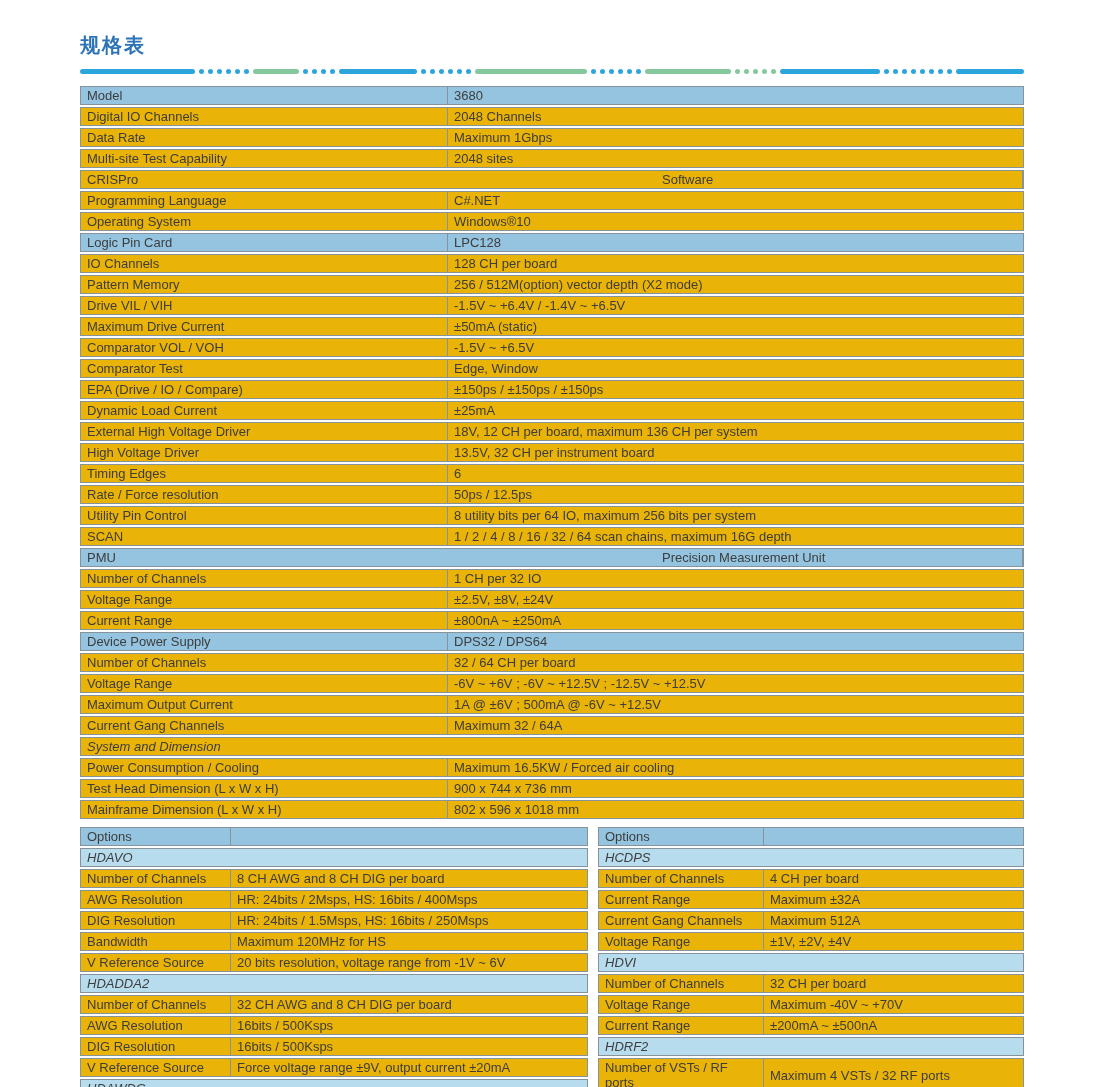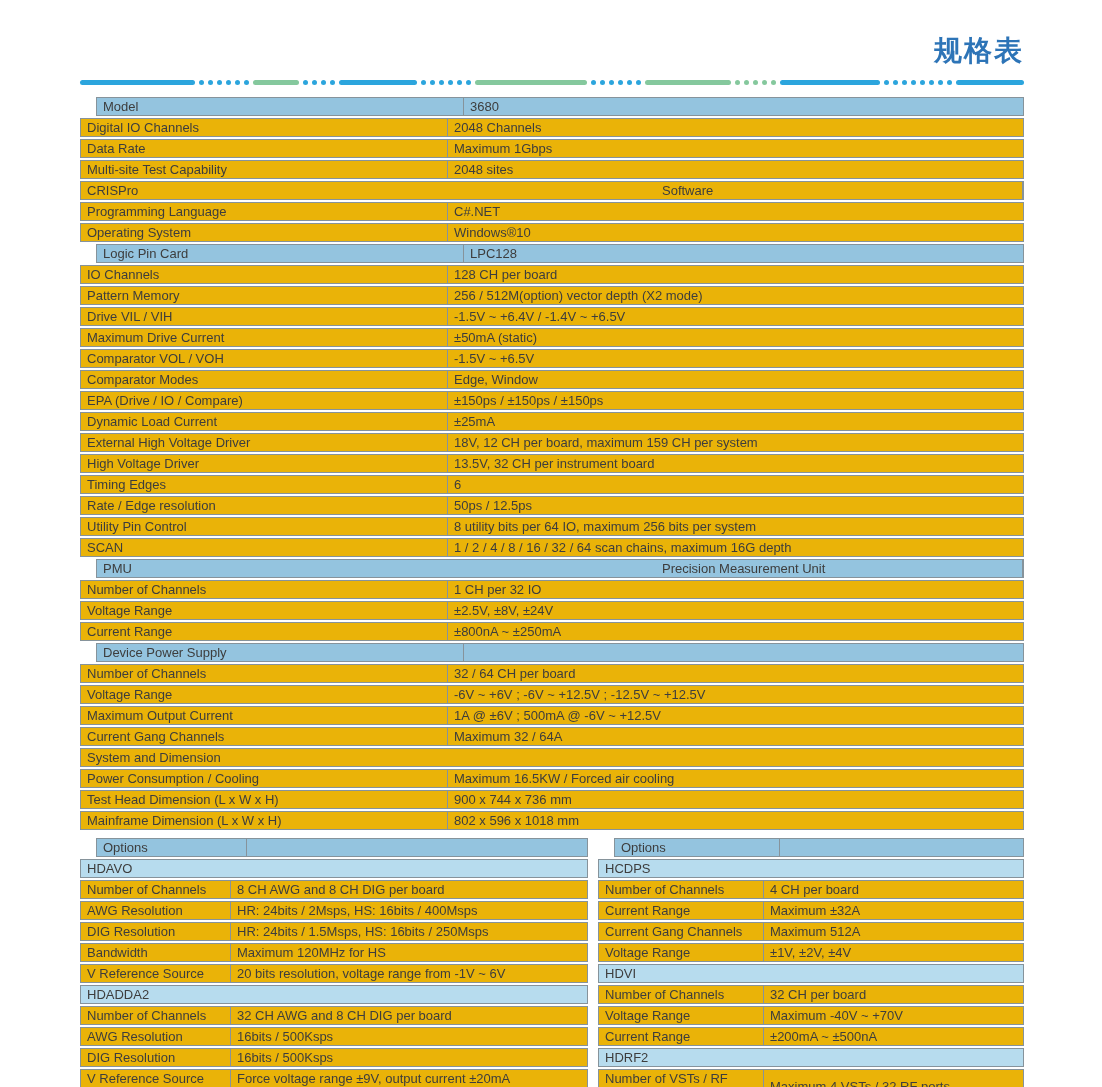--- a/index.html
+++ b/index.html
@@ -5,47 +5,46 @@
   html,body { margin:0; padding:0; }
   body {
     width:1102px; height:1087px; background:#ffffff; overflow:hidden;
     font-family:"Liberation Sans","DejaVu Sans",sans-serif;
     color:#3d3d3d;
     -webkit-font-smoothing:antialiased;
   }
   .content { margin-left:80px; width:944px; padding-top:32px; }
 
   .page-title {
-    color:#2d74b7; font-size:28px; font-weight:bold; letter-spacing:2px;
+    color:#2d74b7; font-size:20px; font-weight:bold; letter-spacing:2px;
     font-family:"DejaVu Sans","Liberation Sans",sans-serif;
-    text-align:right;
   }
 
   .divider { display:flex; align-items:center; gap:4px; height:6px; margin-top:9px; margin-bottom:12px; }
   .divider span { flex:none; }
   .dash { height:5px; border-radius:3px; }
   .dot  { width:5px; height:5px; border-radius:50%; }
   .b { background:#2ca5dd; }
   .g { background:#85c89d; }
 
   .spec-table { width:100%; }
   .row {
     display:flex; align-items:stretch; box-sizing:border-box;
     background:#eab308; border:1px solid #86939b; margin-bottom:2px;
     min-height:19px;
   }
-  .row.header    { background:#94c4df;margin-left:16px; }
+  .row.header    { background:#94c4df; }
   .row.subheader { background:#b7dcee; }
   .cell {
     box-sizing:border-box; padding:1px 6px; display:flex; align-items:center;
     font-size:13px; line-height:15px;
   }
   .label-cell { flex:none; border-right:1px solid #86939b; }
   .value-cell { flex:1 1 auto; }
-  .full-cell  { flex:1 1 auto; }
+  .full-cell  { flex:1 1 auto;font-style:italic; }
 
   #main-table .label-cell { width:367px; }
   .options-wrap { display:flex; gap:10px; margin-top:8px; }
   #options-left  { width:508px; flex:none; }
   #options-right { width:426px; flex:none; }
   #options-left  .label-cell { width:150px; }
   #options-right .label-cell { width:165px; }
 </style>
 </head>
 <body>
@@ -146,45 +145,45 @@
       </div>
       <div class="row data">
         <div class="cell label-cell">Maximum Drive Current</div>
         <div class="cell value-cell">±50mA (static)</div>
       </div>
       <div class="row data">
         <div class="cell label-cell">Comparator VOL / VOH</div>
         <div class="cell value-cell">-1.5V ~ +6.5V</div>
       </div>
       <div class="row data">
-        <div class="cell label-cell">Comparator Modes</div>
+        <div class="cell label-cell">Comparator Test</div>
         <div class="cell value-cell">Edge, Window</div>
       </div>
       <div class="row data">
         <div class="cell label-cell">EPA (Drive / IO / Compare)</div>
         <div class="cell value-cell">±150ps / ±150ps / ±150ps</div>
       </div>
       <div class="row data">
         <div class="cell label-cell">Dynamic Load Current</div>
         <div class="cell value-cell">±25mA</div>
       </div>
       <div class="row data">
         <div class="cell label-cell">External High Voltage Driver</div>
-        <div class="cell value-cell">18V, 12 CH per board, maximum 159 CH per system</div>
+        <div class="cell value-cell">18V, 12 CH per board, maximum 136 CH per system</div>
       </div>
       <div class="row data">
         <div class="cell label-cell">High Voltage Driver</div>
         <div class="cell value-cell">13.5V, 32 CH per instrument board</div>
       </div>
       <div class="row data">
         <div class="cell label-cell">Timing Edges</div>
         <div class="cell value-cell">6</div>
       </div>
       <div class="row data">
-        <div class="cell label-cell">Rate / Edge resolution</div>
+        <div class="cell label-cell">Rate / Force resolution</div>
         <div class="cell value-cell">50ps / 12.5ps</div>
       </div>
       <div class="row data">
         <div class="cell label-cell">Utility Pin Control</div>
         <div class="cell value-cell">8 utility bits per 64 IO, maximum 256 bits per system</div>
       </div>
       <div class="row data">
         <div class="cell label-cell">SCAN</div>
         <div class="cell value-cell">1 / 2 / 4 / 8 / 16 / 32 / 64 scan chains, maximum 16G depth</div>
       </div>
@@ -199,20 +198,21 @@
       <div class="row data">
         <div class="cell label-cell">Voltage Range</div>
         <div class="cell value-cell">±2.5V, ±8V, ±24V</div>
       </div>
       <div class="row data">
         <div class="cell label-cell">Current Range</div>
         <div class="cell value-cell">±800nA ~ ±250mA</div>
       </div>
       <div class="row header">
         <div class="cell label-cell">Device Power Supply</div>
+        <div class="cell value-cell">DPS32 / DPS64</div>
       </div>
       <div class="row data">
         <div class="cell label-cell">Number of Channels</div>
         <div class="cell value-cell">32 / 64 CH per board</div>
       </div>
       <div class="row data">
         <div class="cell label-cell">Voltage Range</div>
         <div class="cell value-cell">-6V ~ +6V ; -6V ~ +12.5V ; -12.5V ~ +12.5V</div>
       </div>
       <div class="row data">

